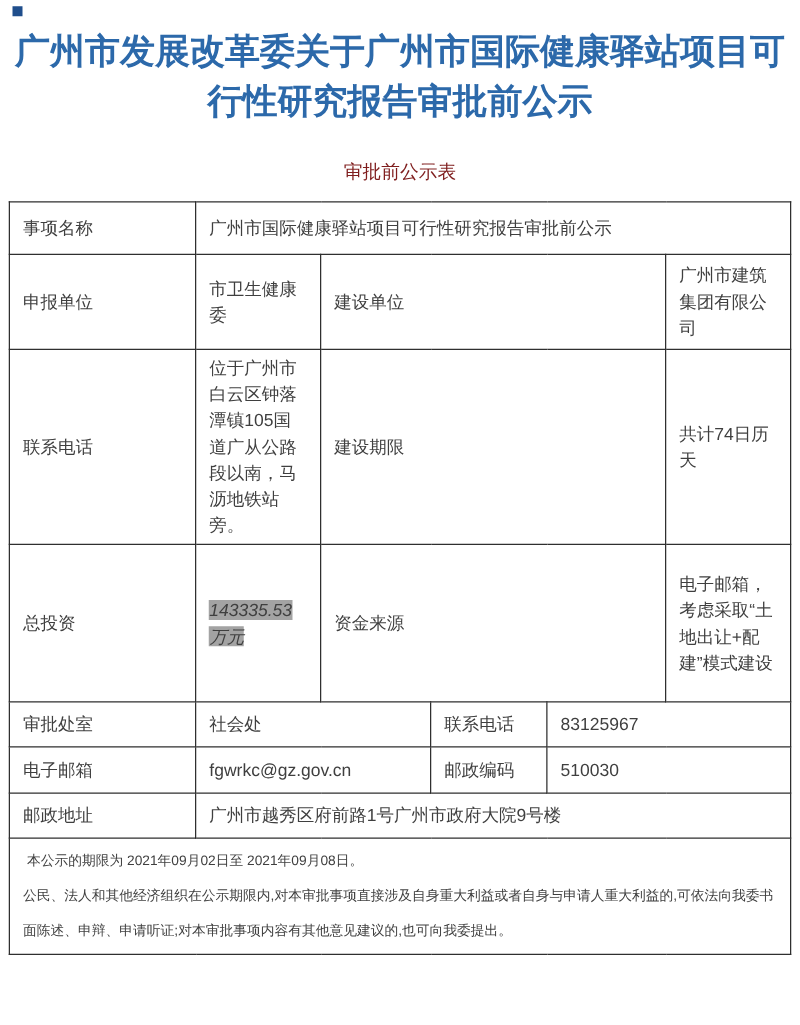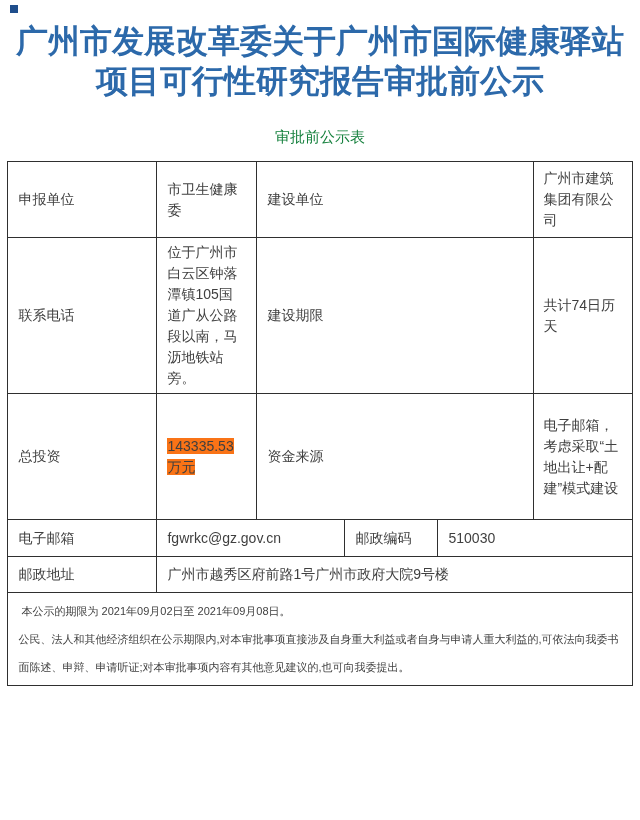--- a/index.html
+++ b/index.html
@@ -19,39 +19,39 @@
     position: absolute;
     left: 10px;
     top: 5px;
     width: 8px;
     height: 8px;
     background: #1f4e8c;
   }
   .title {
     width: 624px;
     margin: 21px auto 0;
-    font-size: 32px;
+    font-size: 28px;
     font-weight: 700;
     line-height: 40px;
     color: #2c69aa;
     text-align: center;
     letter-spacing: 0px;
   }
   .meta {
     margin-top: 17px;
     text-align: center;
     font-size: 13px;
     color: #9a9a9a;
   }
   .meta .views-label { margin-left: 10px; }
   .caption {
     margin-top: 27px;
     text-align: center;
     font-size: 15px;
-    color: #15803d;
+    color: #7f1d1d;
   }
   table.approval-table {
     width: 624px;
     margin: 14px auto 0;
     border-collapse: collapse;
     table-layout: fixed;
     font-size: 14px;
     color: #3f3f3f;
   }
   table.approval-table td {
@@ -68,21 +68,22 @@
   tr.r4 td { height: 117px; }
   tr.r5 td { height: 48px; }
   tr.r6 td { height: 27px; }
   tr.r7 td { height: 28px; }
   tr.r8 td { height: 27px; }
   .narrow-label {
     display: inline-block;
     max-width: 5.4em;
   }
   .hl {
-    background: #f97316;
+    background: #a3a3a3;
+    font-style: italic;
   }
   td.notice-cell {
     padding: 6px 12px 10px 12px;
     vertical-align: top;
   }
   .notice-line {
     font-size: 11px;
     line-height: 28px;
     color: #3f3f3f;
     white-space: pre-wrap;
@@ -104,20 +105,24 @@
     <colgroup>
       <col style="width:149px">
       <col style="width:100px">
       <col style="width:88px">
       <col style="width:93px">
       <col style="width:95px">
       <col style="width:99px">
     </colgroup>
 
     <tbody>
+        <tr class="r1">
+      <td>事项名称</td>
+      <td colspan="5">广州市国际健康驿站项目可行性研究报告审批前公示</td>
+    </tr>
 
     <tr class="r2">
       <td>申报单位</td>
       <td>市卫生健康委</td>
       <td colspan="3">建设单位</td>
       <td>广州市建筑集团有限公司</td>
     </tr>
 
     <tr class="r3">
       <td>联系电话</td>
@@ -127,20 +132,26 @@
     </tr>
 
     <tr class="r4">
       <td>总投资</td>
       <td><span class="hl">143335.53万元</span></td>
       <td colspan="3">资金来源</td>
       <td>电子邮箱，考虑采取“土地出让+配建”模式建设</td>
     </tr>
 
 
+    <tr class="r6">
+      <td>审批处室</td>
+      <td colspan="2">社会处</td>
+      <td>联系电话</td>
+      <td colspan="2">83125967</td>
+    </tr>
 
     <tr class="r7">
       <td>电子邮箱</td>
       <td colspan="2">fgwrkc@gz.gov.cn</td>
       <td>邮政编码</td>
       <td colspan="2">510030</td>
     </tr>
 
     <tr class="r8">
       <td>邮政地址</td>

